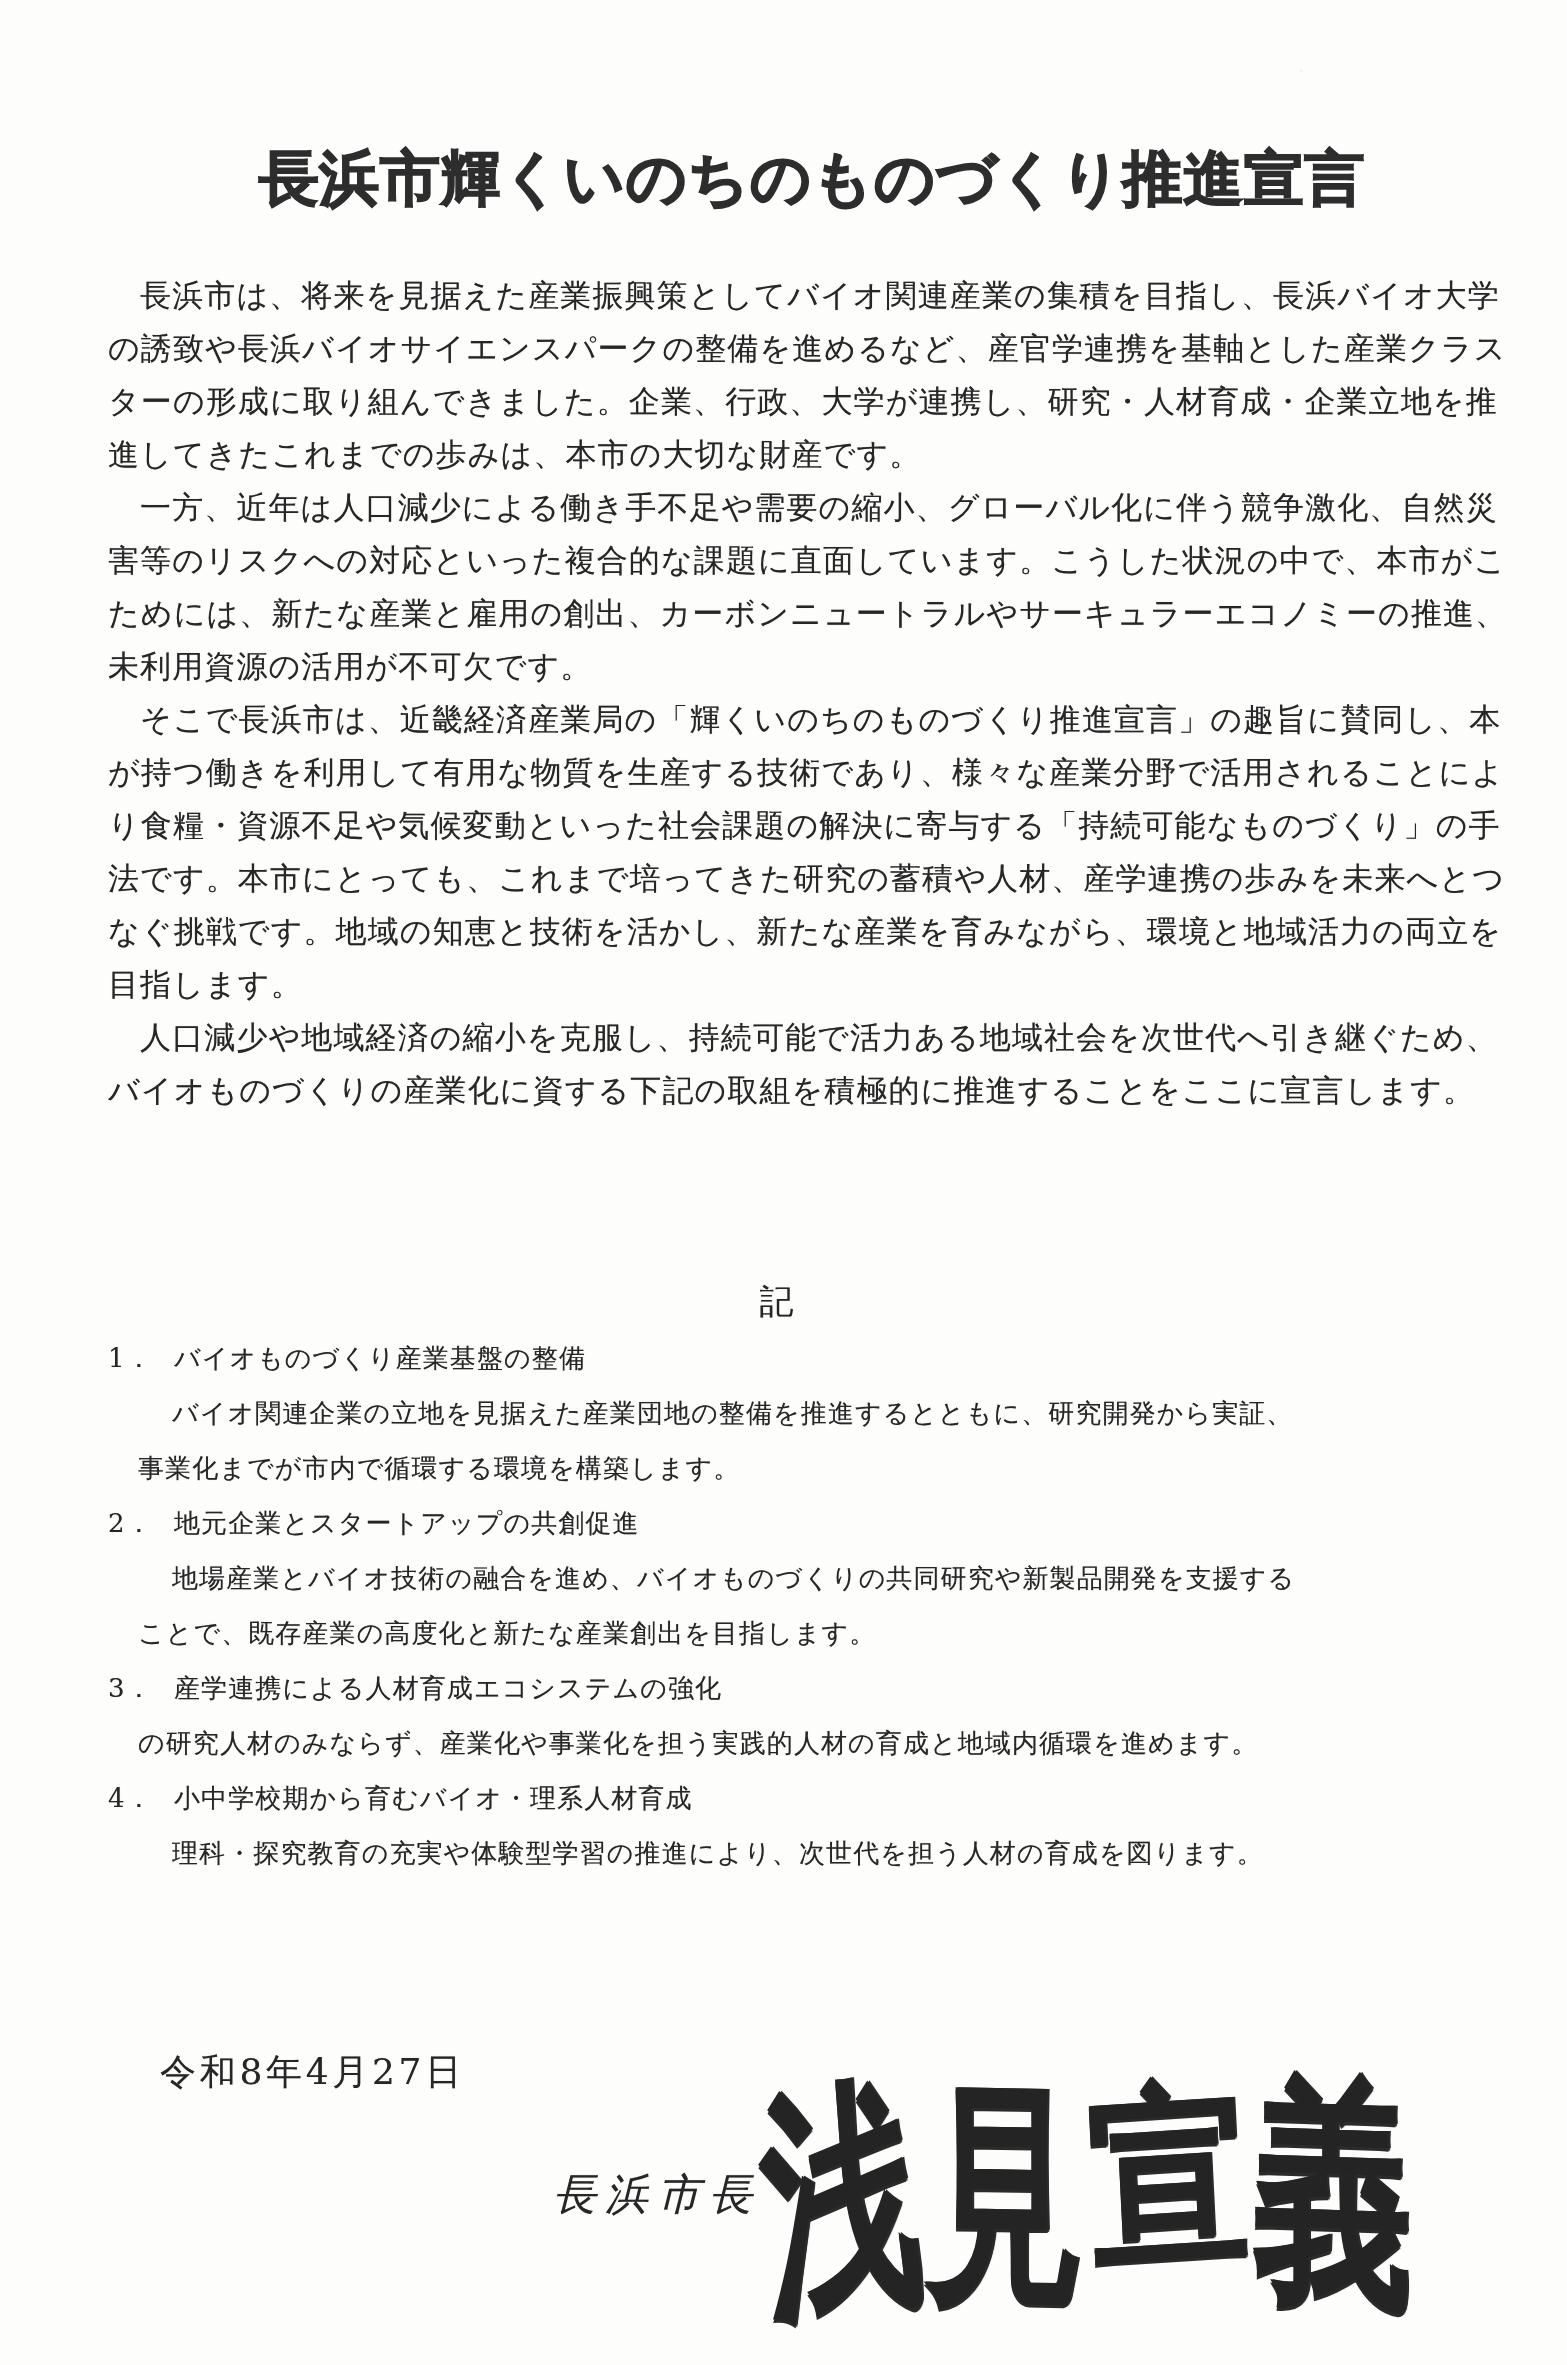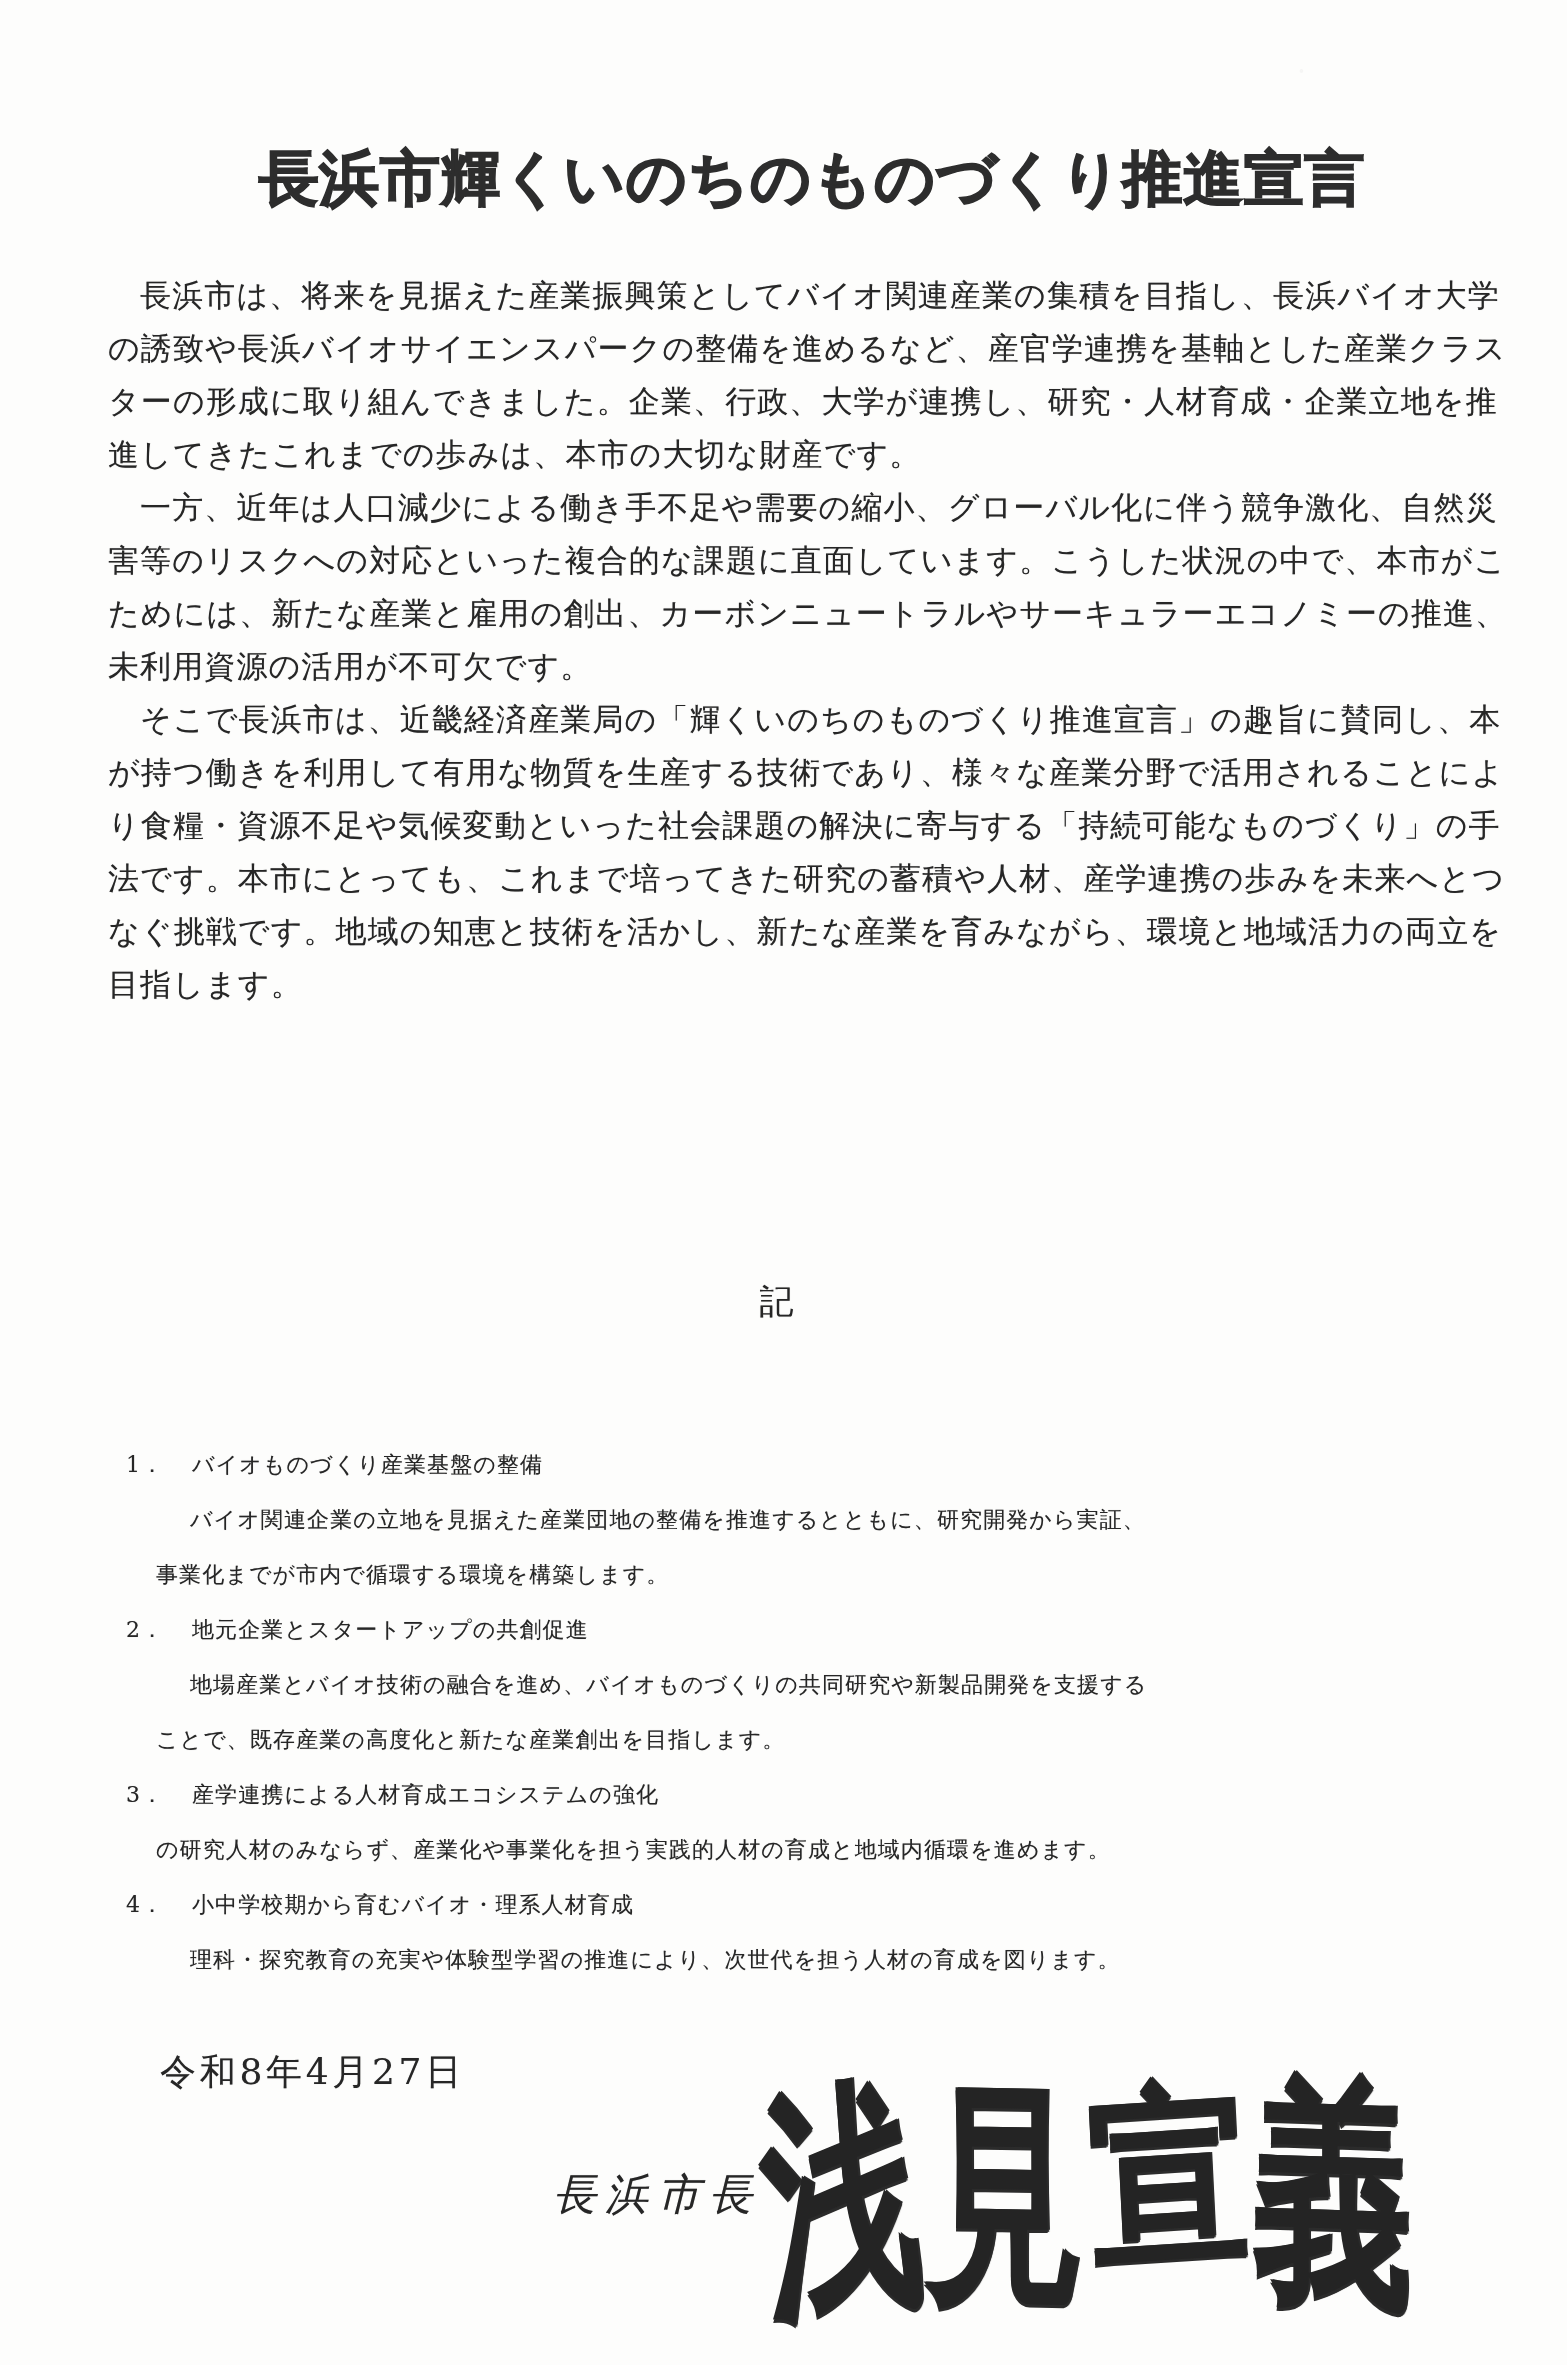--- a/index.html
+++ b/index.html
@@ -47,27 +47,26 @@
     position: absolute;
     left: 108px; top: 1279px; width: 1337px;
     text-align: center;
     font-size: 34px;
     color: #262626;
     text-shadow: 0 0 0.7px rgba(40,40,40,0.4);
   }
   
   .list-block {
     position: absolute;
-    left: 108px; top: 1437px; width: 1367px;
-    font-size: 22px;
+    left: 108px; top: 1331px; width: 1367px;
+    font-size: 26px;
     line-height: 55px;
     letter-spacing: 1.1px;
     color: #262626;
     text-shadow: 0 0 0.7px rgba(40,40,40,0.4);
-    margin-left: 18px;
   }
   .item-title-line { height: 55px; white-space: pre; }
   .item-number { display: inline-block; min-width: 66px; }
   .desc-line { height: 55px; white-space: pre; }
   .desc-first { padding-left: 64px; }
   .desc-cont  { padding-left: 30px; }
   
   .date-line {
     position: absolute;
     left: 160px; top: 2048px;
@@ -129,20 +128,24 @@
 
     <div>
       <div class="body-line">　そこで長浜市は、近畿経済産業局の「輝くいのちのものづくり推進宣言」の趣旨に賛同し、本</div>
       <div class="body-line">が持つ働きを利用して有用な物質を生産する技術であり、様々な産業分野で活用されることによ</div>
       <div class="body-line">り食糧・資源不足や気候変動といった社会課題の解決に寄与する「持続可能なものづくり」の手</div>
       <div class="body-line">法です。本市にとっても、これまで培ってきた研究の蓄積や人材、産学連携の歩みを未来へとつ</div>
       <div class="body-line">なぐ挑戦です。地域の知恵と技術を活かし、新たな産業を育みながら、環境と地域活力の両立を</div>
       <div class="body-line">目指します。</div>
     </div>
 
+    <div>
+      <div class="body-line">　人口減少や地域経済の縮小を克服し、持続可能で活力ある地域社会を次世代へ引き継ぐため、</div>
+      <div class="body-line">バイオものづくりの産業化に資する下記の取組を積極的に推進することをここに宣言します。</div>
+    </div>
   </div>
 
   <div class="record-marker">記</div>
 
   <div class="list-block">
 
     <div>
       <div class="item-title-line"><span class="item-number">1．</span><span>バイオものづくり産業基盤の整備</span></div>
       <div class="desc-line desc-first">バイオ関連企業の立地を見据えた産業団地の整備を推進するとともに、研究開発から実証、</div>
       <div class="desc-line desc-cont">事業化までが市内で循環する環境を構築します。</div>

